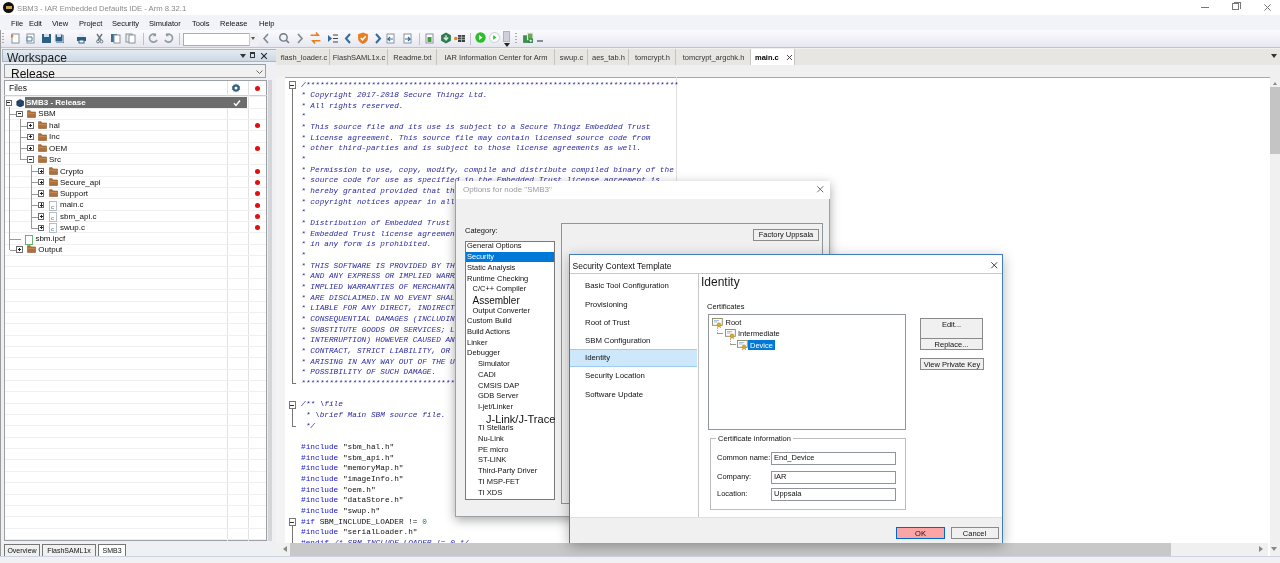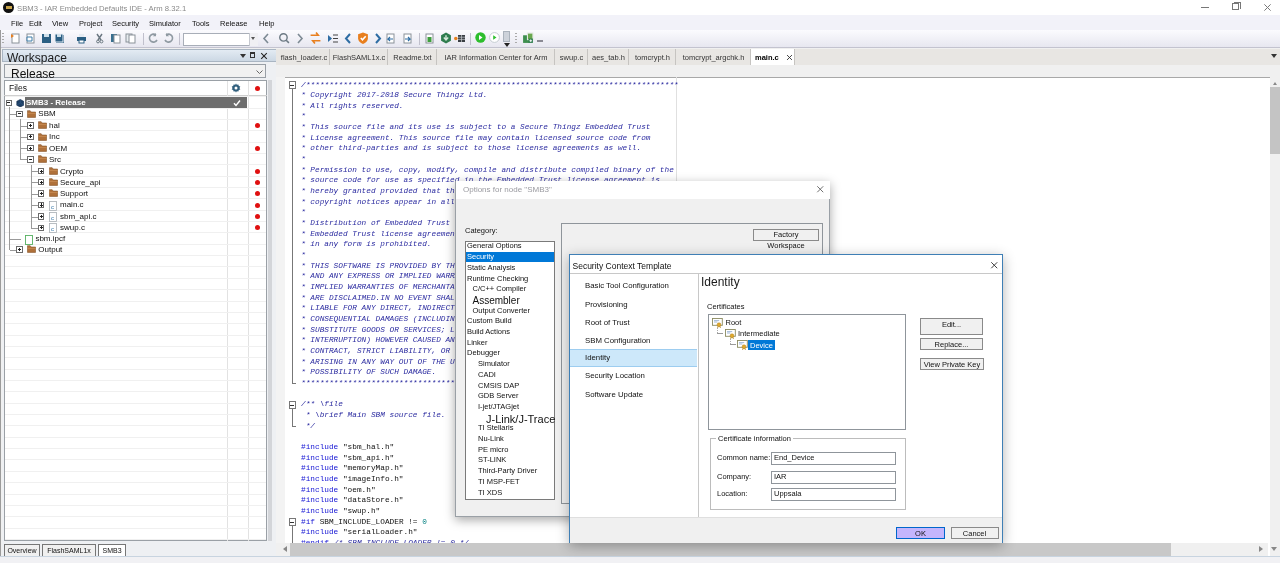--- a/index.html
+++ b/index.html
@@ -464,31 +464,31 @@
 <div class="ab" style="left:472.5px;top:294.9px;font-size:10px;color:#111">Assembler</div>
 <div class="ab" style="left:472.5px;top:305.6px;font-size:7.5px;color:#111">Output Converter</div>
 <div class="ab" style="left:467.0px;top:316.3px;font-size:7.5px;color:#111">Custom Build</div>
 <div class="ab" style="left:467.0px;top:327.0px;font-size:7.5px;color:#111">Build Actions</div>
 <div class="ab" style="left:467.0px;top:337.7px;font-size:7.5px;color:#111">Linker</div>
 <div class="ab" style="left:467.0px;top:348.4px;font-size:7.5px;color:#111">Debugger</div>
 <div class="ab" style="left:478.0px;top:359.1px;font-size:7.5px;color:#111">Simulator</div>
 <div class="ab" style="left:478.0px;top:369.8px;font-size:7.5px;color:#111">CADI</div>
 <div class="ab" style="left:478.0px;top:380.5px;font-size:7.5px;color:#111">CMSIS DAP</div>
 <div class="ab" style="left:478.0px;top:391.2px;font-size:7.5px;color:#111">GDB Server</div>
-<div class="ab" style="left:478.0px;top:401.9px;font-size:7.5px;color:#111">I-jet/JTAGjet</div>
+<div class="ab" style="left:478.0px;top:401.9px;font-size:7.5px;color:#111">I-jet/Linker</div>
 <div class="ab" style="left:486px;top:412.6px;font-size:11px;color:#111">J-Link/J-Trace</div>
 <div class="ab" style="left:478.0px;top:423.3px;font-size:7.5px;color:#111">TI Stellaris</div>
 <div class="ab" style="left:478.0px;top:434.0px;font-size:7.5px;color:#111">Nu-Link</div>
 <div class="ab" style="left:478.0px;top:444.7px;font-size:7.5px;color:#111">PE micro</div>
 <div class="ab" style="left:478.0px;top:455.4px;font-size:7.5px;color:#111">ST-LINK</div>
 <div class="ab" style="left:478.0px;top:466.1px;font-size:7.5px;color:#111">Third-Party Driver</div>
 <div class="ab" style="left:478.0px;top:476.8px;font-size:7.5px;color:#111">TI MSP-FET</div>
 <div class="ab" style="left:478.0px;top:487.5px;font-size:7.5px;color:#111">TI XDS</div>
 <div class="ab" style="left:561px;top:223px;width:262px;height:281px;border:1px solid #8f959b"></div>
-<div class="ab btn" style="left:753px;top:229px;width:66px;height:11.5px;line-height:10.5px;font-size:7.5px">Factory Workspace</div>
+<div class="ab btn" style="left:753px;top:229px;width:66px;height:11.5px;line-height:10.5px;font-size:7.5px">Factory Uppsala</div>
 <div class="ab" style="left:569px;top:254px;width:434px;height:289px;background:#fff;border:1px solid #3f7fb5;box-shadow:0 3px 12px rgba(0,0,0,0.3)"></div>
 <div class="ab" style="left:572.5px;top:260.5px;font-size:8.5px;color:#111">Security Context Template</div>
 <svg class="ab" style="left:989.5px;top:261px" width="8.5" height="8.5" viewBox="0 0 10 10">
     <path d="M1.5 1.5 8.5 8.5 M8.5 1.5 1.5 8.5" stroke="#333" stroke-width="1.1"></path>
   </svg>
 <div class="ab" style="left:570px;top:272.5px;width:432px;height:1px;background:#c8c8c8"></div>
 <div class="ab" style="left:698px;top:273px;width:1px;height:246px;background:#c8c8c8"></div>
 <div class="ab" style="left:585px;top:281.1px;font-size:7.8px;color:#111">Basic Tool Configuration</div>
 <div class="ab" style="left:585px;top:300.4px;font-size:7.8px;color:#111">Provisioning</div>
 <div class="ab" style="left:585px;top:318.4px;font-size:7.8px;color:#111">Root of Trust</div>
@@ -519,28 +519,28 @@
 <div class="ab" style="left:729.5px;top:338.5px;width:1px;height:5.800000000000011px;background:repeating-linear-gradient(#aaa 0 1px,transparent 1px 2px)"></div>
 <div class="ab" style="left:730px;top:344.0px;width:6px;height:1px;background:#9a9a9a"></div>
 <svg class="ab" style="left:736.5px;top:340.0px" width="11" height="10" viewBox="0 0 11 10">
     <rect x="0.5" y="0.5" width="9.8" height="6.8" fill="#fff" stroke="#8a8a60" stroke-width="0.9"></rect>
     <path d="M2 2.6h5.2M2 4h3.4" stroke="#7a9cc8" stroke-width="0.7"></path>
     <circle cx="7" cy="6.7" r="1.9" fill="#e0a92c" stroke="#b5831e" stroke-width="0.5"></circle>
     <path d="M6.2 8.2l-0.6 1.6M7.8 8.2l0.6 1.6" stroke="#a8790c" stroke-width="0.9"></path>
   </svg>
 <div class="ab" style="left:748px;top:339.5px;width:27px;height:10px;background:#0078d7"></div>
 <div class="ab" style="left:750px;top:340.5px;font-size:7.5px;color:#fff">Device</div>
-<div class="ab btn" style="left:920px;top:317.5px;width:63px;height:17px;line-height:11.5px;font-size:7.5px">Edit...</div>
+<div class="ab btn" style="left:920px;top:317.5px;width:63px;height:30px;line-height:11.5px;font-size:7.5px">Edit...</div>
 <div class="ab btn" style="left:920px;top:337.5px;width:63px;height:12.5px;line-height:11.5px;font-size:7.5px">Replace...</div>
 <div class="ab btn" style="left:920px;top:357.5px;width:64px;height:12.5px;line-height:11.5px;font-size:7.5px">View Private Key</div>
 <div class="ab" style="left:710px;top:438px;width:196px;height:72px;border:1px solid #bcbcbc"></div>
 <div class="ab" style="left:716px;top:434px;background:#fff;padding:0 2px;font-size:7.5px;color:#111">Certificate information</div>
 <div class="ab" style="left:717px;top:453.2px;font-size:7.5px;color:#111">Common name:</div>
 <div class="ab" style="left:771px;top:452.0px;width:125px;height:13px;background:#fff;border:1px solid #8f959b"></div>
 <div class="ab" style="left:774px;top:453.2px;font-size:7.5px;color:#111">End_Device</div>
 <div class="ab" style="left:717px;top:472.4px;font-size:7.5px;color:#111">Company:</div>
 <div class="ab" style="left:771px;top:471.2px;width:125px;height:13px;background:#fff;border:1px solid #8f959b"></div>
 <div class="ab" style="left:774px;top:472.4px;font-size:7.5px;color:#111">IAR</div>
 <div class="ab" style="left:717px;top:489.2px;font-size:7.5px;color:#111">Location:</div>
 <div class="ab" style="left:771px;top:488.0px;width:125px;height:13px;background:#fff;border:1px solid #8f959b"></div>
 <div class="ab" style="left:774px;top:489.2px;font-size:7.5px;color:#111">Uppsala</div>
 <div class="ab" style="left:570px;top:517px;width:432px;height:25.5px;background:#f0f0f0;border-top:1px solid #dfdfdf"></div>
-<div class="ab" style="left:896px;top:526.5px;width:49px;height:12.5px;background:#c4b5fd;border:1px solid #0066cc;text-align:center;line-height:11.5px;font-size:7.5px;color:#111">OK</div>
+<div class="ab" style="left:896px;top:526.5px;width:49px;height:12.5px;background:#fca5a5;border:1px solid #0066cc;text-align:center;line-height:11.5px;font-size:7.5px;color:#111">OK</div>
 <div class="ab btn" style="left:950.5px;top:526.5px;width:48px;height:12.5px;line-height:11.5px;font-size:7.5px">Cancel</div>
 </body></html>

